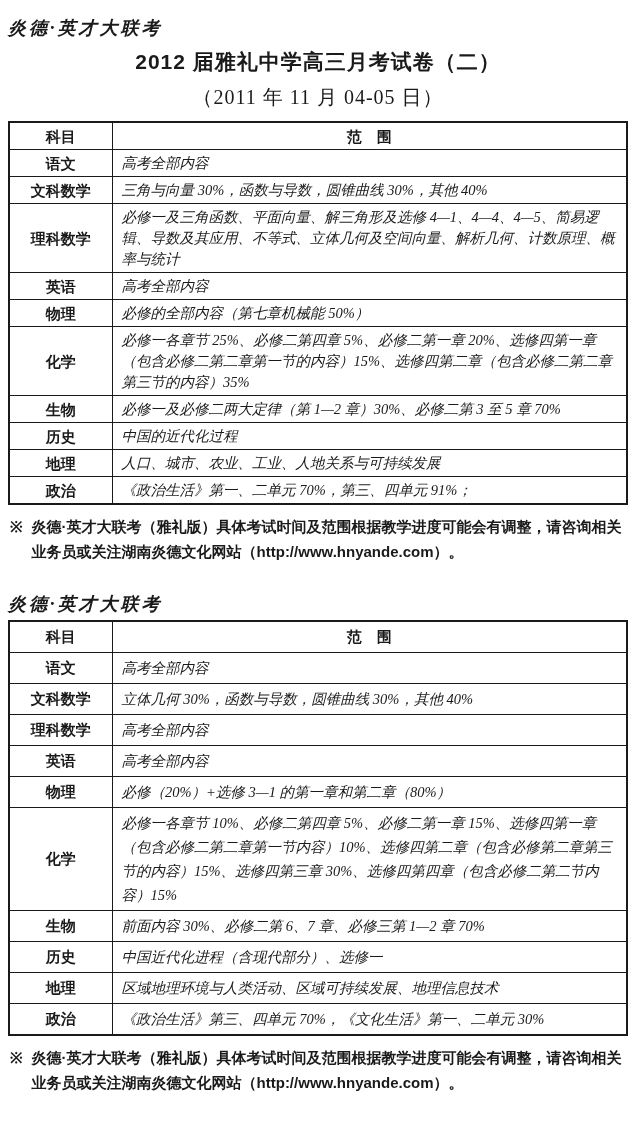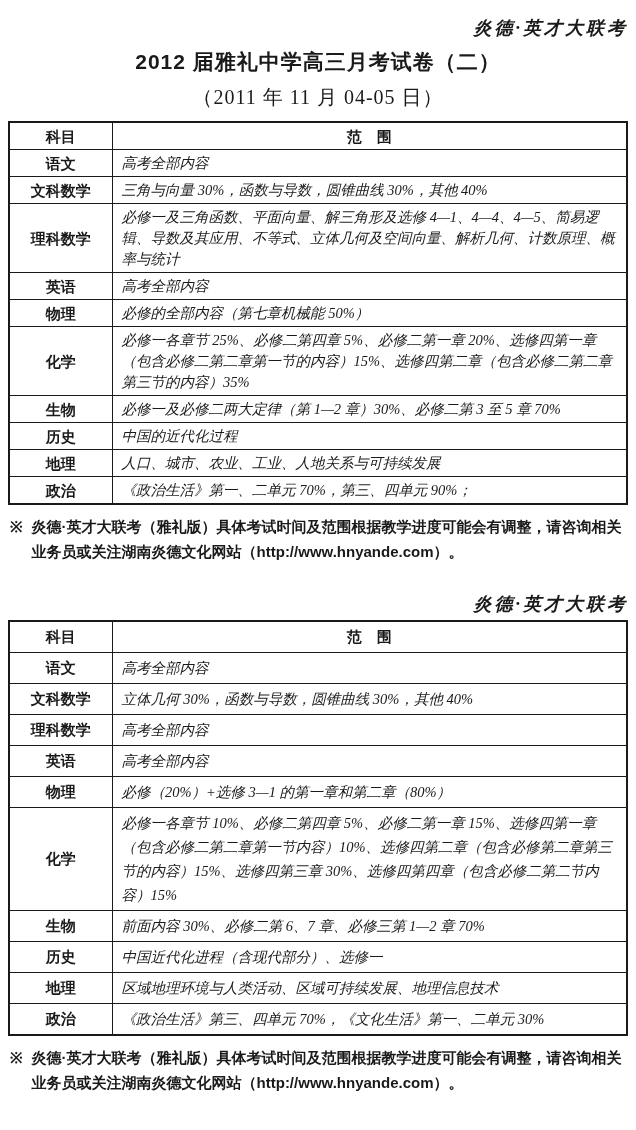--- a/index.html
+++ b/index.html
@@ -7,21 +7,21 @@
   body {
     width: 636px;
     min-height: 1130px;
     background: #ffffff;
     color: #1a1a1a;
     font-family: "Liberation Serif", serif;
   }
   .page { padding: 6px 8px 0 8px; }
   .section { margin: 0; }
   .brand {
-    text-align: right;
+    text-align: left;
     font-style: italic;
     font-weight: 600;
     font-size: 18px;
     letter-spacing: 3px;
     margin: 10px 0 4px 0;
   }
   .exam-title {
     text-align: center;
     font-family: "Liberation Sans", sans-serif;
     font-weight: bold;
@@ -127,21 +127,21 @@
       <tr>
         <td class="subject-col subject-cell">历史</td>
         <td class="scope-cell">中国的近代化过程</td>
       </tr>
       <tr>
         <td class="subject-col subject-cell">地理</td>
         <td class="scope-cell">人口、城市、农业、工业、人地关系与可持续发展</td>
       </tr>
       <tr>
         <td class="subject-col subject-cell">政治</td>
-        <td class="scope-cell">《政治生活》第一、二单元 70%，第三、四单元 90%；</td>
+        <td class="scope-cell">《政治生活》第一、二单元 70%，第三、四单元 91%；</td>
       </tr>
     </tbody>
       </table>
 
     <div class="note">
       <span class="note-marker">※</span>
       <span class="note-text">炎德·英才大联考（雅礼版）具体考试时间及范围根据教学进度可能会有调整，请咨询相关业务员或关注湖南炎德文化网站（http://www.hnyande.com）。</span>
     </div>
   </div>
 

